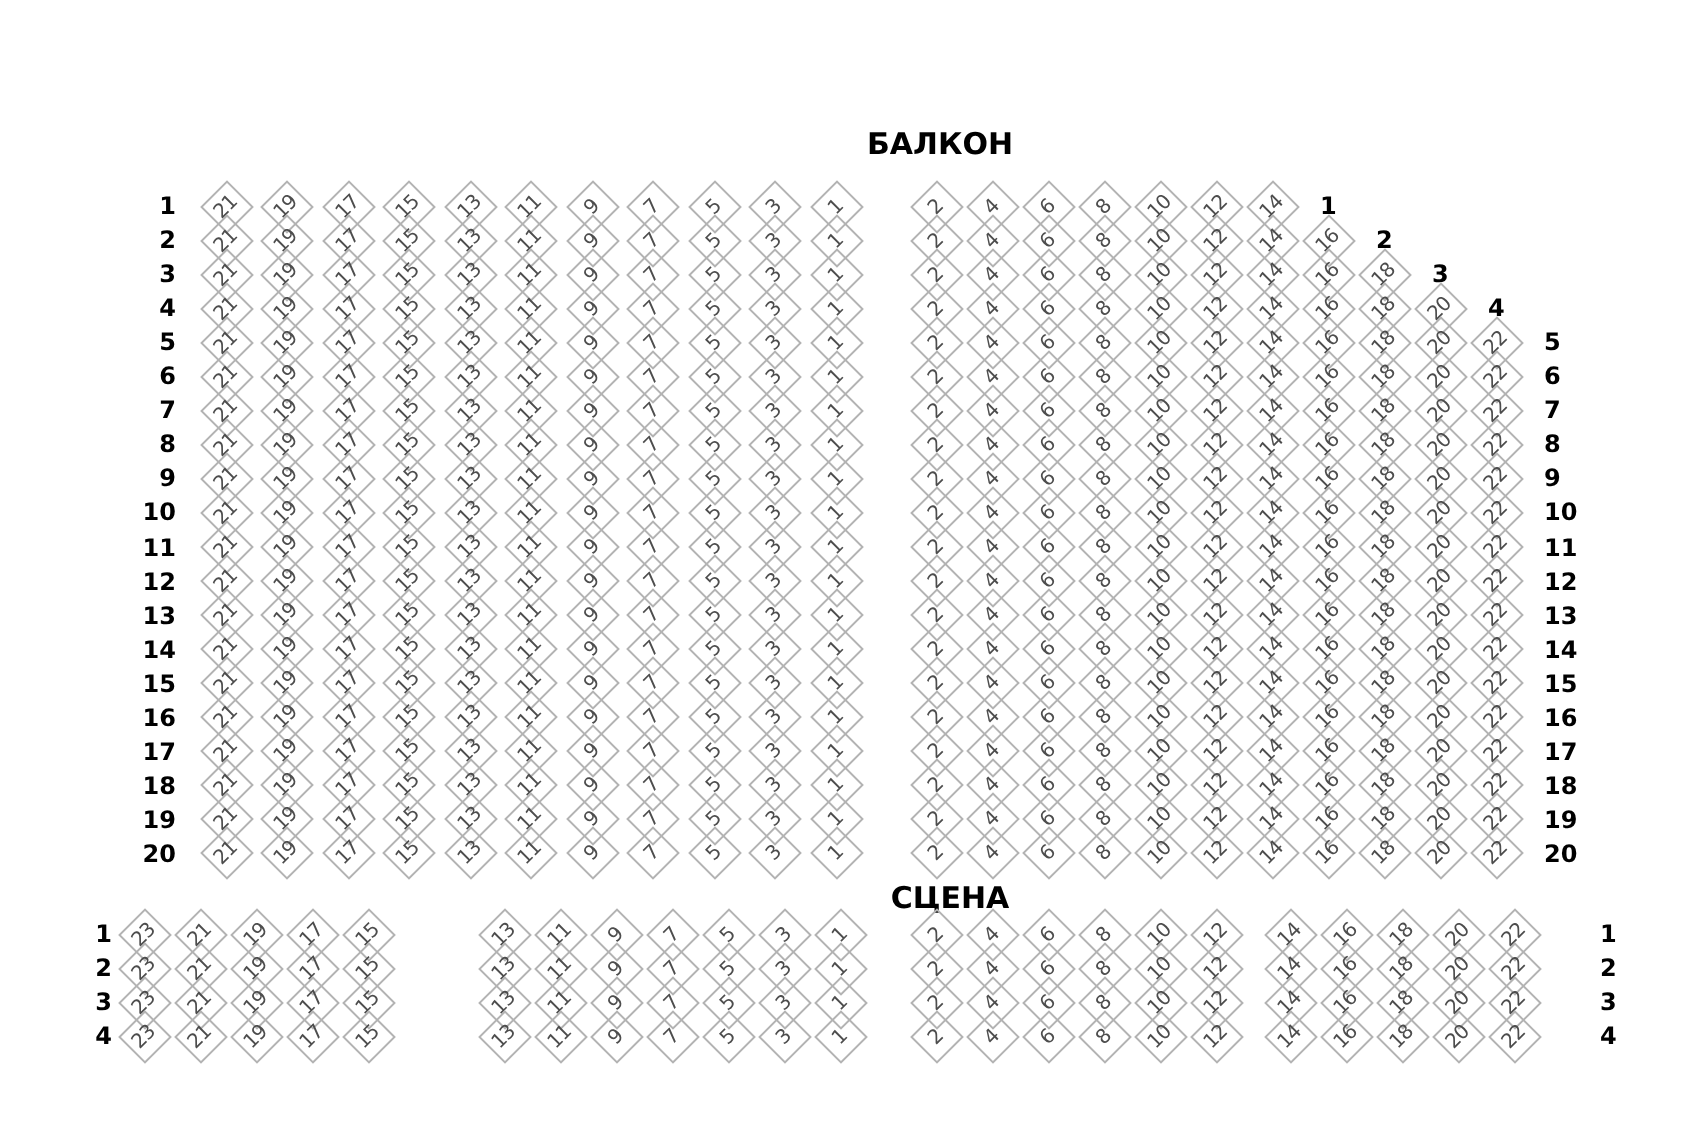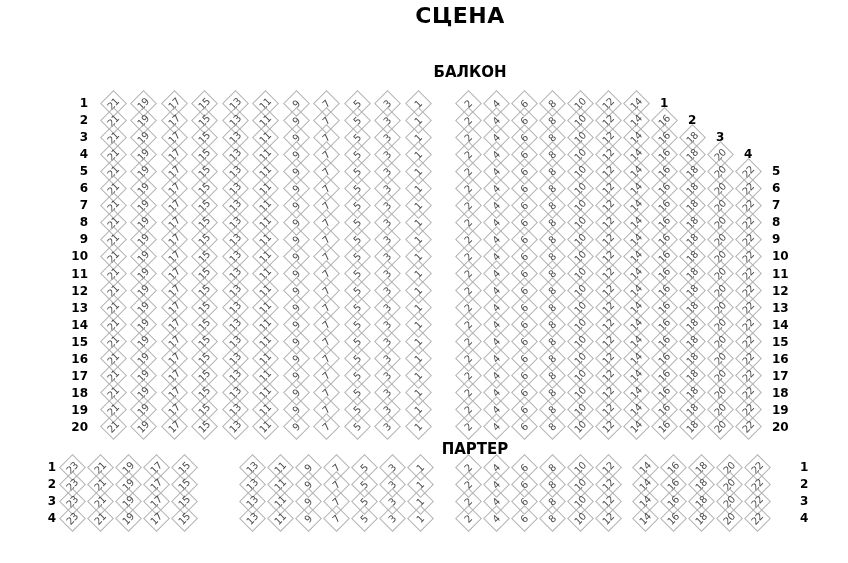--- a/index.html
+++ b/index.html
@@ -29,23 +29,22 @@
   }
   .row-label {
     position:absolute; font-size:12px; font-weight:bold; color:#000;
     line-height:1; white-space:nowrap;
   }
 </style>
 </head>
 <body>
 
 <div id="canvas">
-  <div class="stage-title">СЦЕНА</div>
   <div id="parterre-title" class="section-title">БАЛКОН</div>
-  <div id="balcony-title" class="section-title">ПАРТЕР</div>
+  <div id="balcony-title" class="section-title">СЦЕНА</div>
   <div id="seat-layer">
       <div class="row-label" style="left: 88px; top: 103px; transform: translate(-100%, -50%);">1</div>
       <div class="seat" style="left: 103.5px; top: 93.5px;">
         <span class="seat-num">21</span>
       </div>
       <div class="seat" style="left: 134px; top: 93.5px;">
         <span class="seat-num">19</span>
       </div>
       <div class="seat" style="left: 164.5px; top: 93.5px;">
         <span class="seat-num">17</span>

